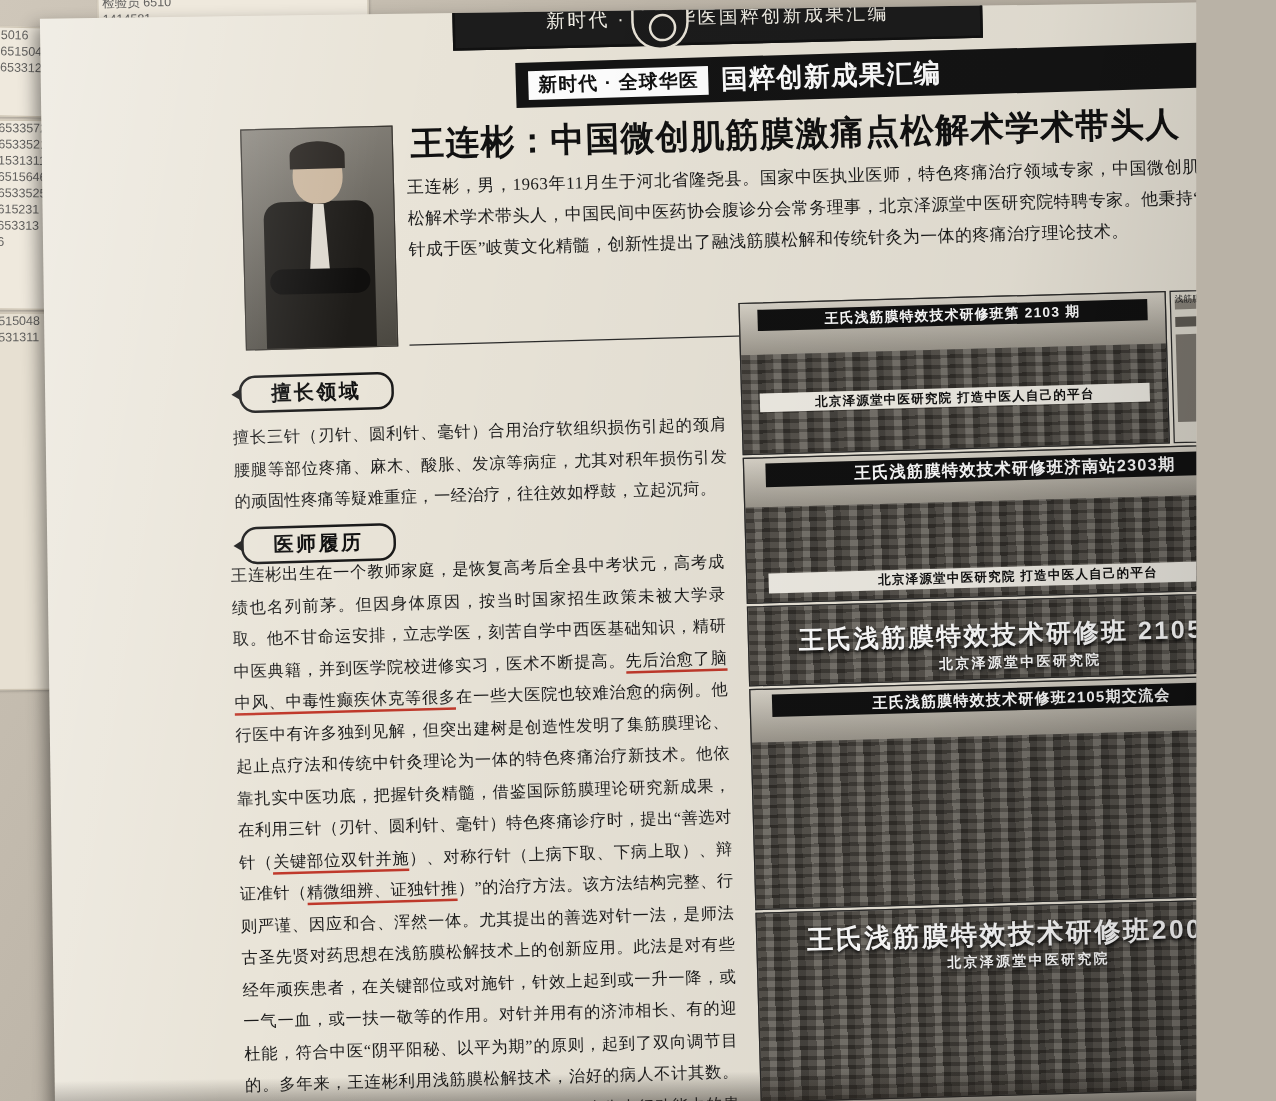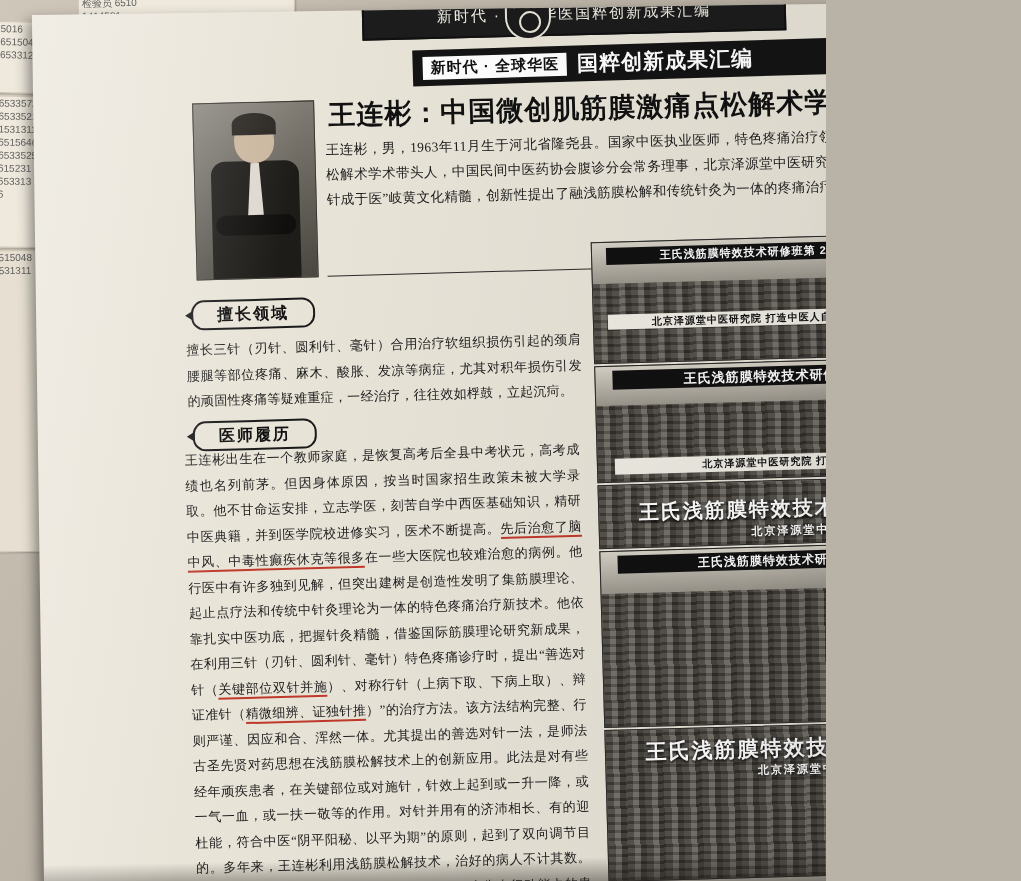--- a/index.html
+++ b/index.html
@@ -1,21 +1,21 @@
 <!DOCTYPE html>
 <html><head>
 <meta charset="utf-8">
 <style>
   html,body{margin:0;padding:0;}
   body{
     width:1021px;height:881px;overflow:hidden;
     background:#b9b2a6;
     font-family:"Liberation Serif", serif;
   }
-  #stage{position:relative;width:826px;height:881px;overflow:hidden;
+  #stage{position:relative;width:957px;height:881px;overflow:hidden;
     background:linear-gradient(120deg,#cfc7ba 0%,#bcb4a7 40%,#a79f93 100%);}
 
   
   .scrap{position:absolute;background:#efe9dd;border:1px solid #cfc6b5;
          box-shadow:1px 1px 2px rgba(0,0,0,.2);}
   .scrap .ln{font-family:"Liberation Sans",sans-serif;font-size:10px;color:#4a4a4a;
              line-height:13px;padding:0 3px;white-space:nowrap;opacity:.85;}
 
   
   #page{

